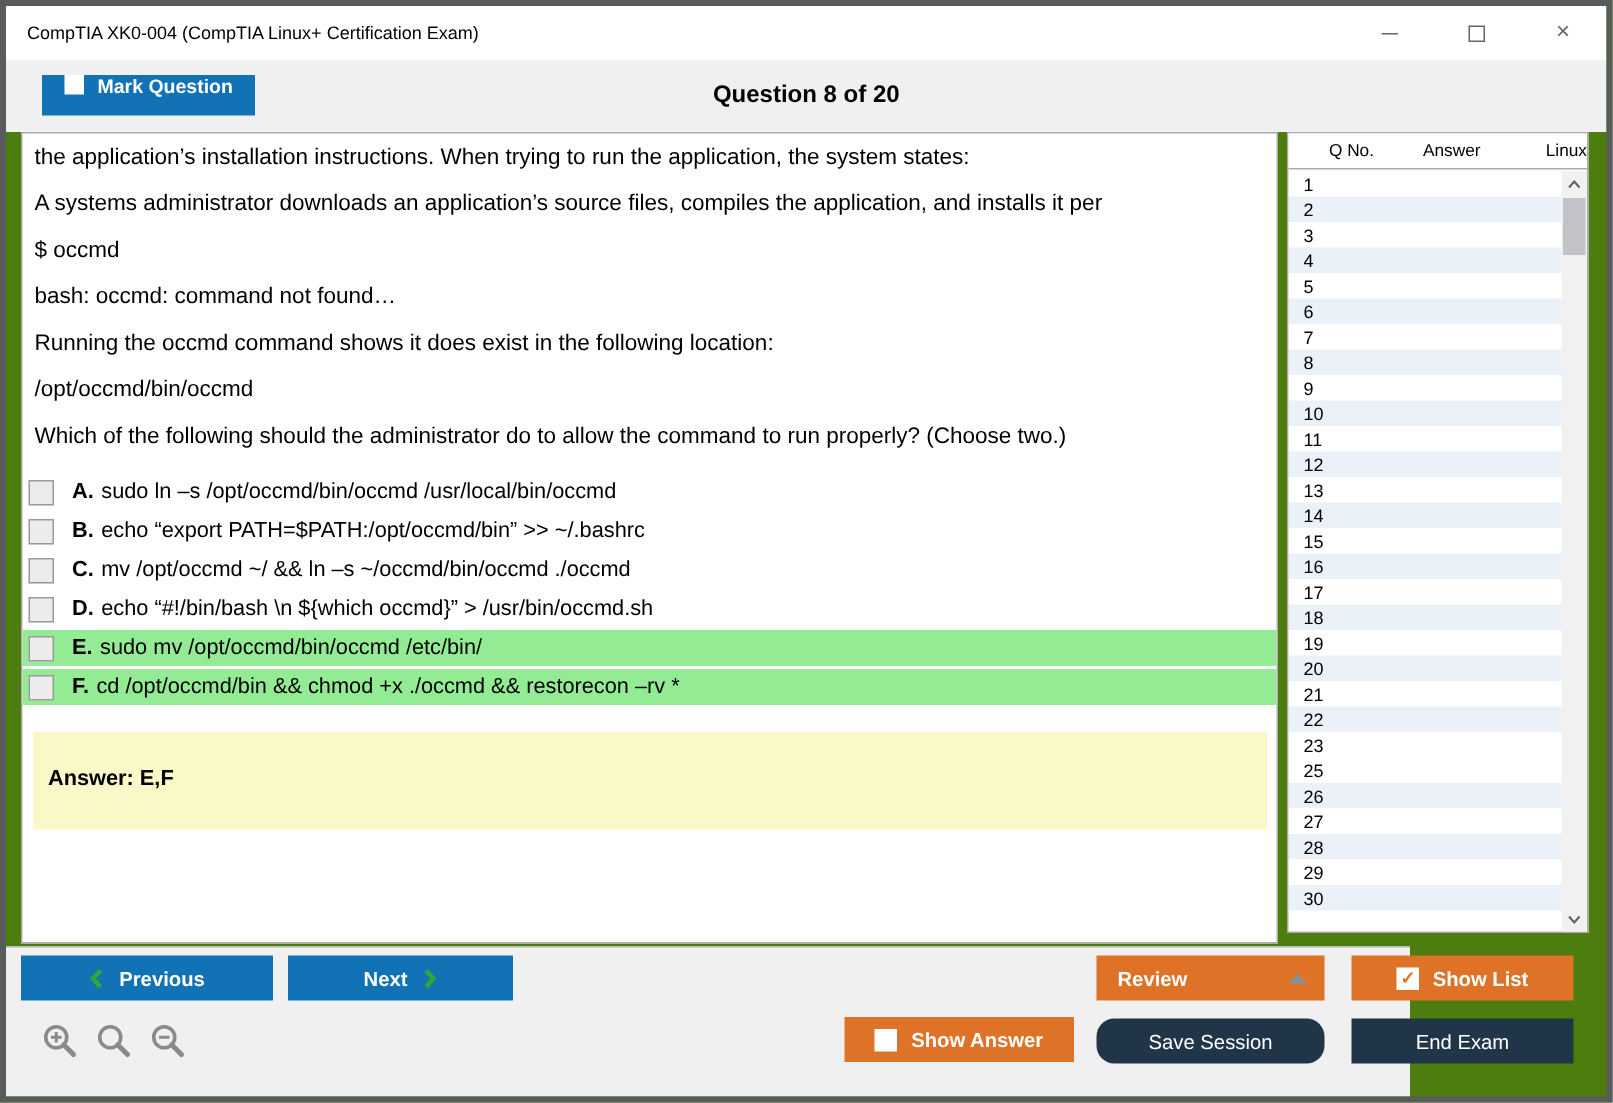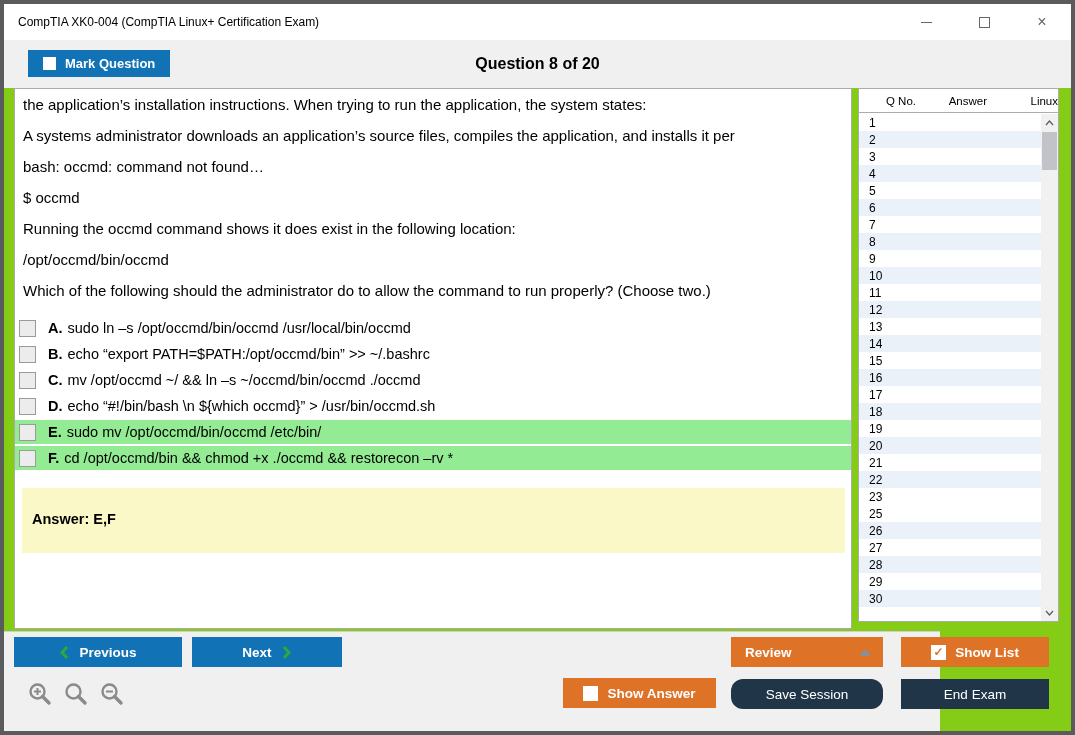--- a/index.html
+++ b/index.html
@@ -4,41 +4,41 @@
 <style>
   * { box-sizing: border-box; }
   html,body { margin:0; padding:0; }
   body {
     width:1075px; height:735px;
     font-family:"Liberation Sans", sans-serif;
     background:#fff;
   }
   .window {
     position:relative; width:1075px; height:735px;
-    border:4px solid #595B5D; background:#84cc16; overflow:hidden;
+    border:4px solid #595B5D; background:#4d7c0f; overflow:hidden;
   }
   
   .titlebar {
     height:36px; background:#fff; display:flex; align-items:center;
     padding-left:14px; font-size:12px; color:#000;
   }
   .win-controls { margin-left:auto; display:flex; height:100%; }
   .win-ctrl {
     width:58px; height:100%; display:flex; align-items:center; justify-content:center;
     color:#666;
   }
   .min-glyph { width:11px; height:0; border-top:1px solid #666; }
   .max-glyph { width:11px; height:11px; border:1px solid #666; background:#fff; }
   .close-glyph { font-size:16px; line-height:1; color:#666; }
   
   .header-strip { position:relative; height:48px; background:#F0F0F0; }
   .mark-btn {
     position:absolute; left:24px; top:10px; height:27px;
     background:#1272B6; color:#fff; font-weight:bold; font-size:13px;
-    display:flex; align-items:center; gap:9px; padding:0 15px; cursor:default;
+    display:flex; align-items:flex-start; gap:9px; padding:0 15px; cursor:default;
   }
   .mark-cb { width:13px; height:13px; background:#fff; flex:0 0 auto; }
   .q-counter {
     position:absolute; left:0; right:0; top:0; height:48px;
     display:flex; align-items:center; justify-content:center;
     font-weight:bold; font-size:16px; color:#000;
   }
   
   .panel {
     position:absolute; left:10px; top:84px; width:838px; height:541px;
@@ -138,22 +138,22 @@
     <div class="mark-btn">
       <div class="mark-cb"></div>
       <span>Mark Question</span>
     </div>
     <div class="q-counter">Question 8 of 20</div>
   </div>
 
   <div class="panel">
     <div class="qline">the application’s installation instructions. When trying to run the application, the system states:</div>
     <div class="qline">A systems administrator downloads an application’s source files, compiles the application, and installs it per</div>
+    <div class="qline">$ occmd</div>
     <div class="qline">bash: occmd: command not found…</div>
-    <div class="qline">$ occmd</div>
     <div class="qline">Running the occmd command shows it does exist in the following location:</div>
     <div class="qline">/opt/occmd/bin/occmd</div>
     <div class="qline">Which of the following should the administrator do to allow the command to run properly? (Choose two.)</div>
 
     <div class="options">
       <div class="option-row">
         <div class="opt-cb"></div>
         <span class="opt-letter">A.</span>
         <span>sudo ln –s /opt/occmd/bin/occmd /usr/local/bin/occmd</span>
       </div>

